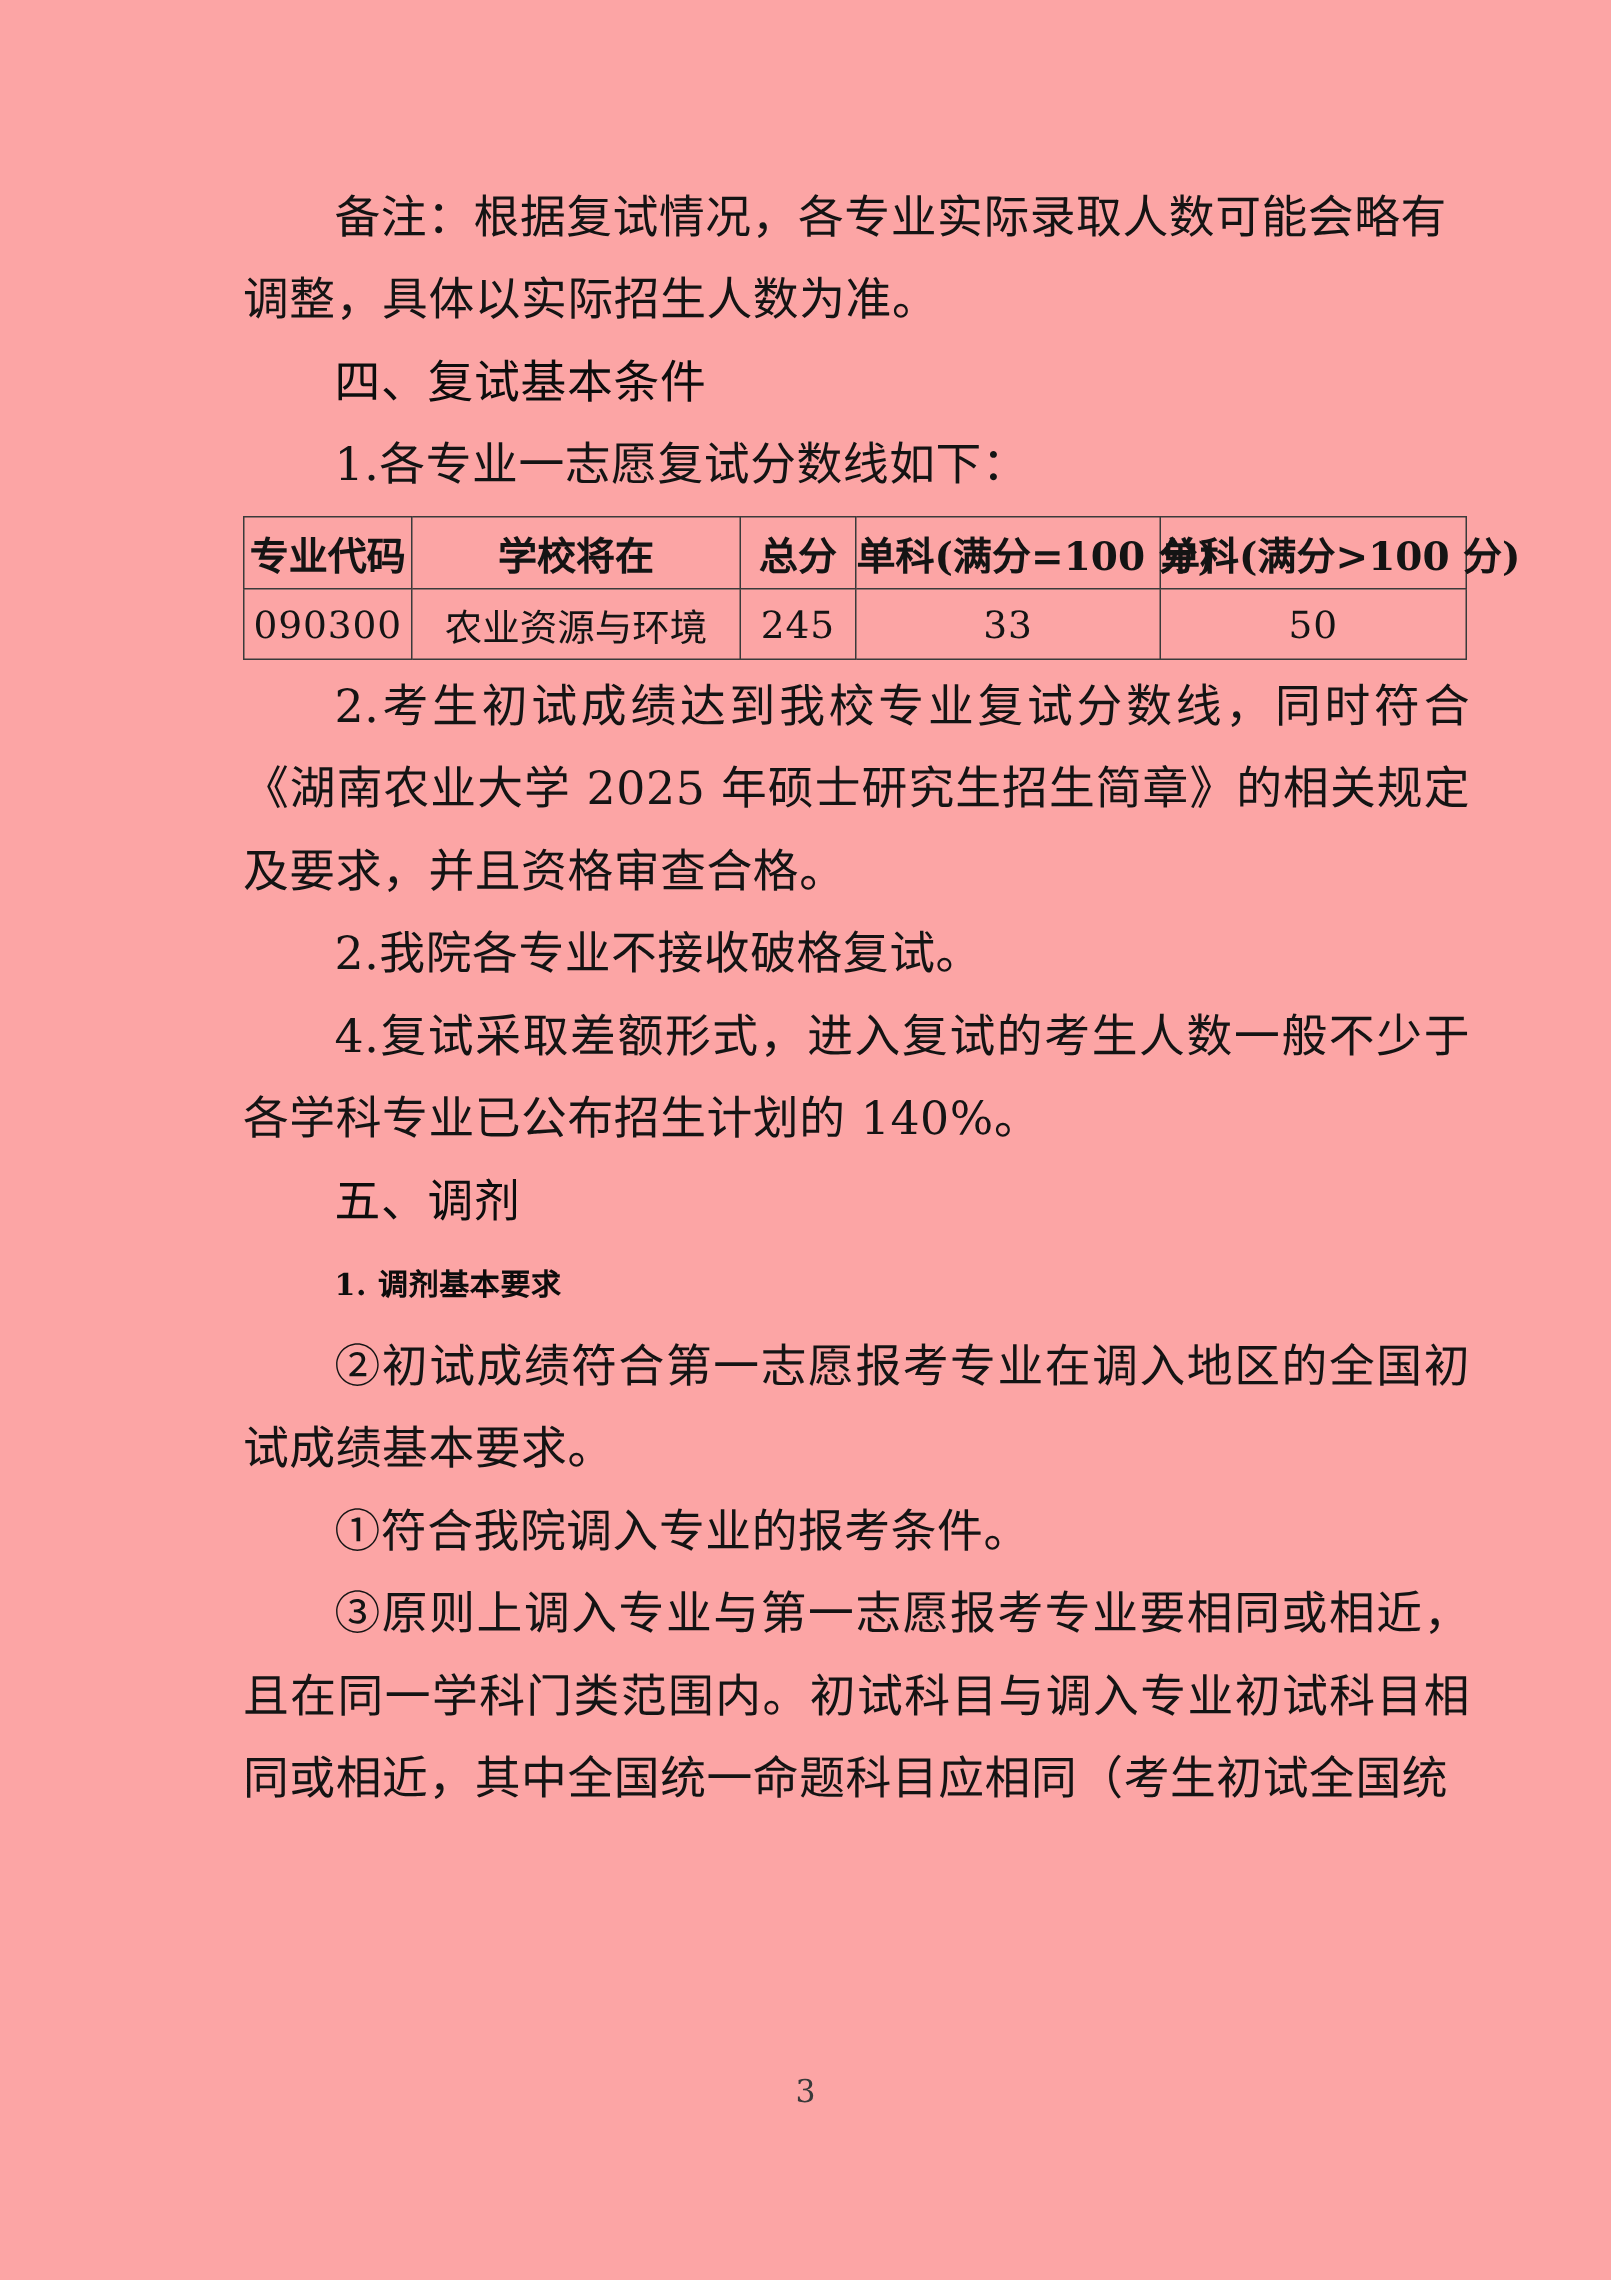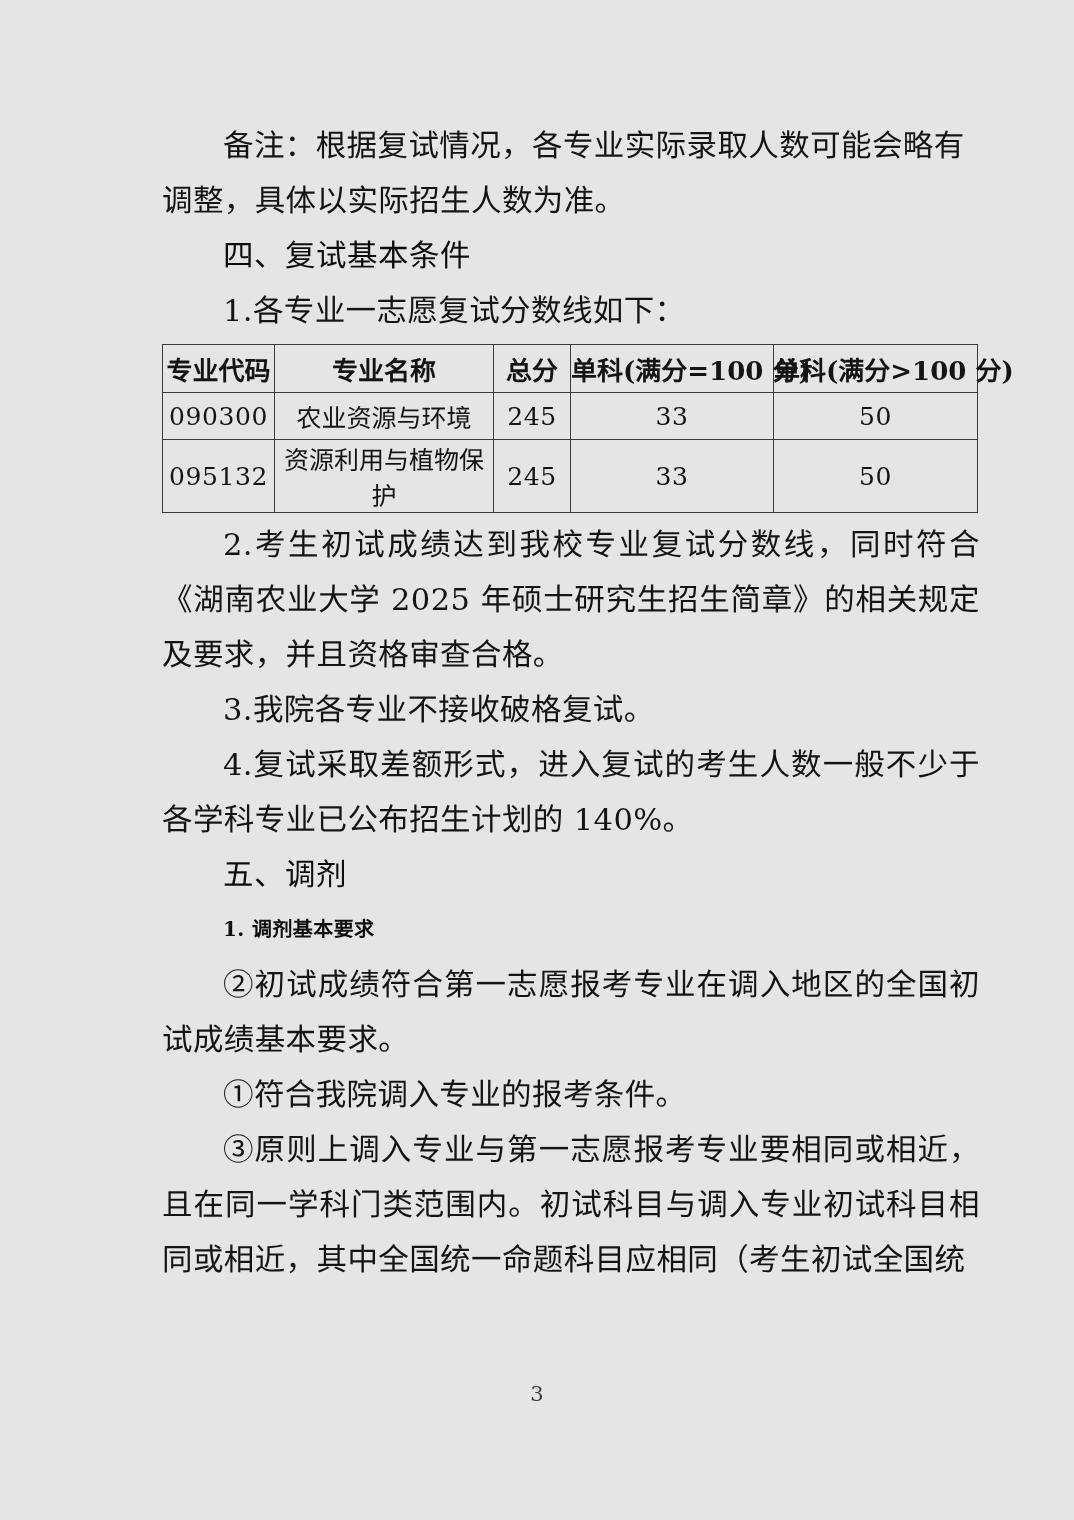--- a/index.html
+++ b/index.html
@@ -10,21 +10,21 @@
   }
   body {
     font-family: "DejaVu Serif", "Liberation Serif", serif;
     color: #1a1a1a;
   }
   .page {
     position: relative;
     width: 1074px;
     height: 1520px;
     margin: 0 auto;
-    background: #e5e5e5;
+    background: #fca5a5;
     overflow: hidden;
     box-sizing: border-box;
   }
   .content {
     position: absolute;
     left: 162px;
     top: 118px;
     width: 818px;
   }
 
@@ -141,48 +141,41 @@
         <colgroup>
           <col class="col-code">
           <col class="col-name">
           <col class="col-total">
           <col class="col-sub-eq">
           <col class="col-sub-gt">
         </colgroup>
         <thead>
           <tr>
             <th>专业代码</th>
-            <th>专业名称</th>
+            <th>学校将在</th>
             <th>总分</th>
             <th class="hdr-mixed nowrap">单科(满分=100 分)</th>
             <th class="hdr-mixed nowrap">单科(满分&gt;100 分)</th>
           </tr>
         </thead>
         <tbody>
           <tr>
             <td class="code">090300</td>
             <td>农业资源与环境</td>
             <td class="num">245</td>
             <td class="num">33</td>
             <td class="num">50</td>
           </tr>
-          <tr>
-            <td class="code">095132</td>
-            <td>资源利用与植物保护</td>
-            <td class="num">245</td>
-            <td class="num">33</td>
-            <td class="num">50</td>
-          </tr>
         </tbody>
       </table>
     </div>
 
     <p class="para indent">2.考生初试成绩达到我校专业复试分数线，同时符合《湖南农业大学 2025 年硕士研究生招生简章》的相关规定及要求，并且资格审查合格。</p>
 
-    <p class="para indent last-line-left">3.我院各专业不接收破格复试。</p>
+    <p class="para indent last-line-left">2.我院各专业不接收破格复试。</p>
 
     <p class="para indent">4.复试采取差额形式，进入复试的考生人数一般不少于各学科专业已公布招生计划的 140%。</p>
 
     <h2 class="heading">五、调剂</h2>
 
     <h3 class="subheading">1. 调剂基本要求</h3>
 
 
     <p class="para indent">②初试成绩符合第一志愿报考专业在调入地区的全国初试成绩基本要求。</p>
 

